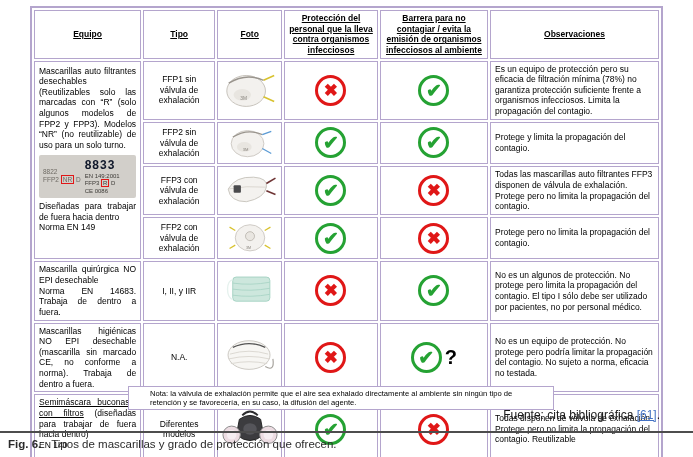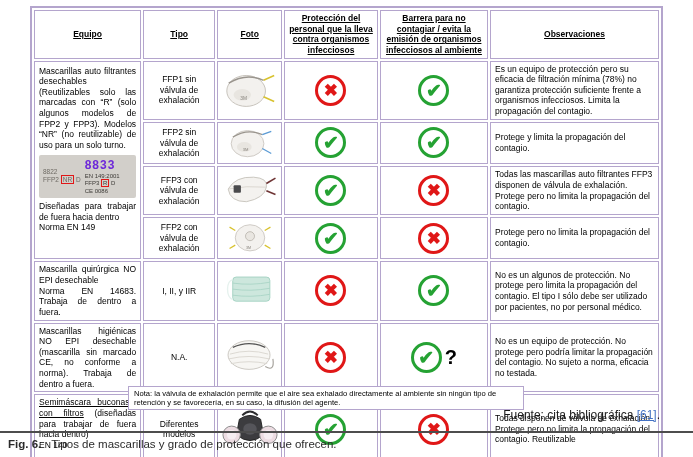--- a/index.html
+++ b/index.html
@@ -36,27 +36,27 @@
   .cross-icon { border: 3px solid #e01717; color: #e01717; }
   .cross-icon::before { content: "✖"; font-size: 17px; line-height: 1; }
   .qmark { font-size: 20px; font-weight: bold; color: #000; margin-left: 3px; vertical-align: middle; }
   
   .label-photo {
     margin: 4px 0 3px 0; background: #d2cfca; border-radius: 2px;
     display: flex; gap: 4px; padding: 3px 4px; align-items: center;
   }
   .label-left { color: #6f6b64; font-size: 6.5px; line-height: 1.3; white-space: nowrap; }
   .label-right { color: #3c3a36; font-size: 6px; line-height: 1.25; text-align: left; }
-  .label-right .big { font-size: 12px; font-weight: bold; letter-spacing: 1px; color: #6d28d9; }
+  .label-right .big { font-size: 12px; font-weight: bold; letter-spacing: 1px; color: #0f172a; }
   .red-box { border: 1.5px solid #e01717; padding: 0 1px; }
   .design-note { margin-top: 2px; }
   .note-box {
-    position: absolute; left: 128px; top: 386px; width: 396px;
+    position: absolute; left: 128px; top: 386px; width: 426px;
     border: 1.5px solid #b4a5cd; background: #fff;
-    font-size: 7.6px; padding: 2px 5px; line-height: 1.2;
+    font-size: 7.6px; padding: 2px 21px; line-height: 1.2;
   }
   .fuente {
     position: absolute; top: 408px; right: 33px;
     font-size: 12px; color: #1a1a1a;
   }
   .cite-link { color: #4472c4; text-decoration: underline; cursor: pointer; }
   .divider { position: absolute; left: 0; top: 431px; width: 693px; height: 2px; background: #4d4d4d; }
   .caption { position: absolute; left: 8px; top: 438px; font-size: 11.5px; color: #2b2b2b; }
   .caption b { margin-right: 7px; }
 </style>

